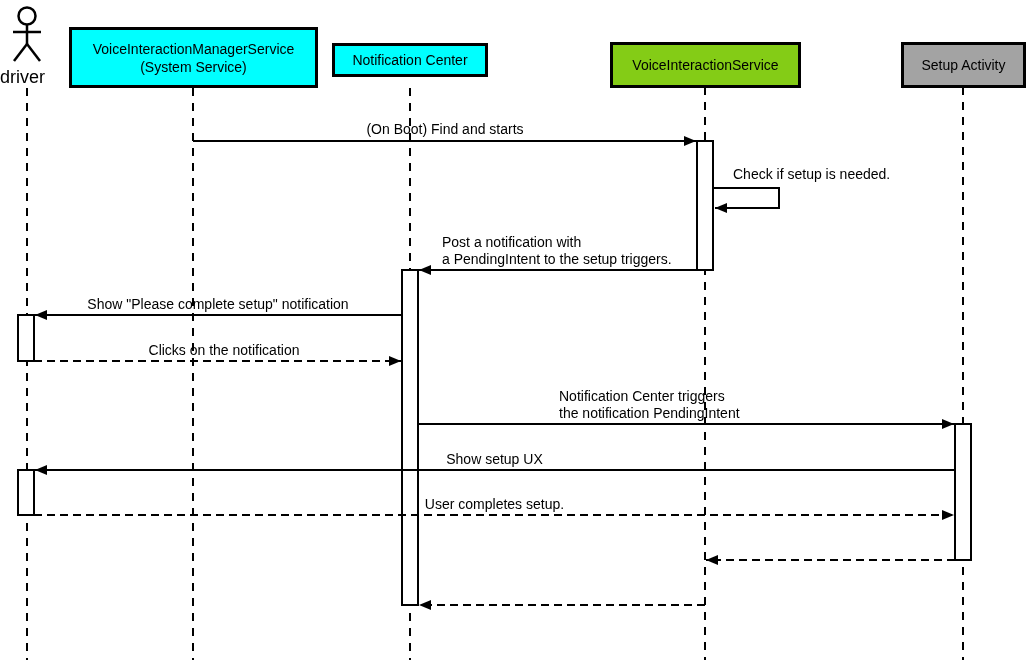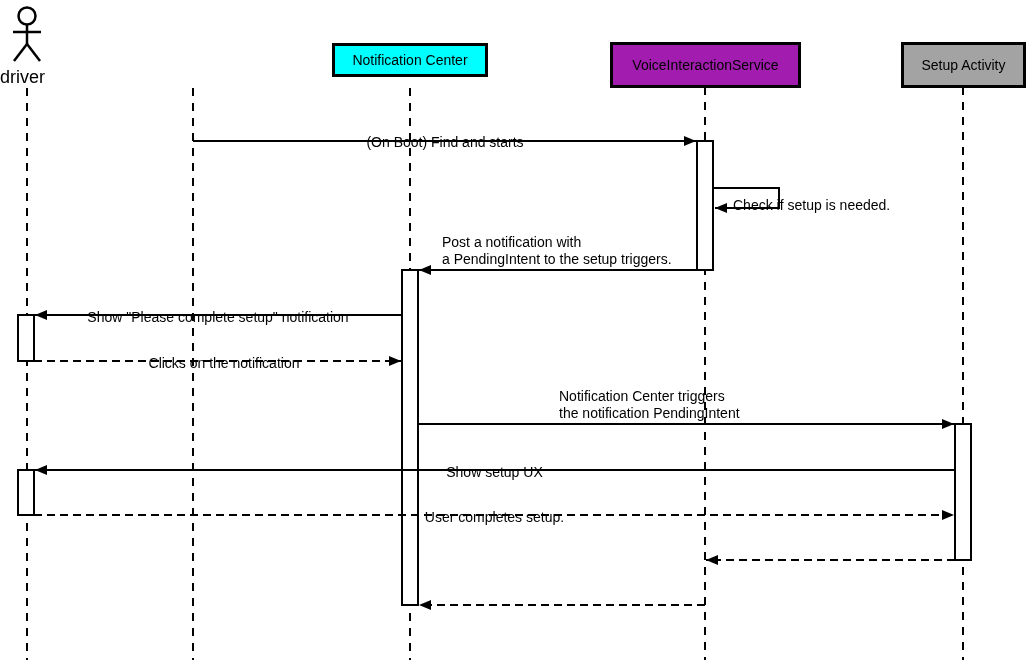--- a/index.html
+++ b/index.html
@@ -24,22 +24,22 @@
     font-size: 14px;
     line-height: 18px;
     white-space: pre-line;
   }
   .msg {
     position: absolute;
     font-size: 14px;
     line-height: 17px;
     white-space: pre-line;
   }
-  .msg.center { text-align: center; margin-top: 13px; }
-  .msg.nowrap { white-space: nowrap; margin-top: 31px; }
+  .msg.center { text-align: center; }
+  .msg.nowrap { white-space: nowrap; }
   .actor-label {
     position: absolute;
     left: 0; top: 67px;
     width: 54px;
     text-align: left;
     font-size: 18px;
   }
 </style>
 </head>
 <body>
@@ -86,26 +86,30 @@
       <circle cx="27" cy="16" r="8.5" fill="#FFFFFF"></circle>
       <line x1="27" y1="24.5" x2="27" y2="44"></line>
       <line x1="13" y1="32" x2="41" y2="32"></line>
       <line x1="27" y1="44" x2="14" y2="61"></line>
       <line x1="27" y1="44" x2="40" y2="61"></line>
     </g>
   </svg>
 
   <div class="actor-label">driver</div>
 
+  <div class="pbox" style="left: 69px; top: 27px; width: 249px; height: 61px; background-color: rgb(0, 255, 255);">
+    <span>VoiceInteractionManagerService
+(System Service)</span>
+  </div>
 
   <div class="pbox" style="left: 332px; top: 43px; width: 156px; height: 34px; background-color: rgb(0, 255, 255);">
     <span>Notification Center</span>
   </div>
 
-  <div class="pbox" style="left: 610px; top: 42px; width: 191px; height: 46px; background-color: #a21caf;">
+  <div class="pbox" style="left: 610px; top: 42px; width: 191px; height: 46px; background-color: #84cc16;">
     <span>VoiceInteractionService</span>
   </div>
 
   <div class="pbox" style="left: 901px; top: 42px; width: 125px; height: 46px; background-color: #a3a3a3;">
     <span>Setup Activity</span>
   </div>
 
   <div class="msg center" style="left:193px; top:121px; width:504px;">(On Boot) Find and starts</div>
 
   <div class="msg nowrap" style="left:733px; top:166px;">Check if setup is needed.</div>

